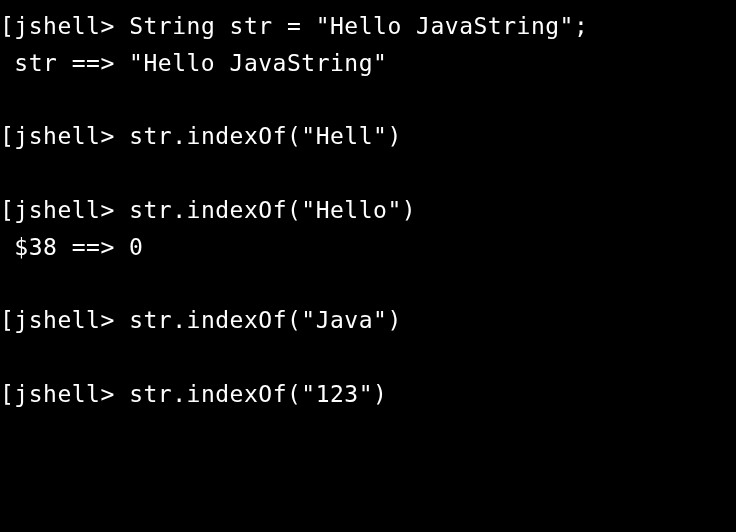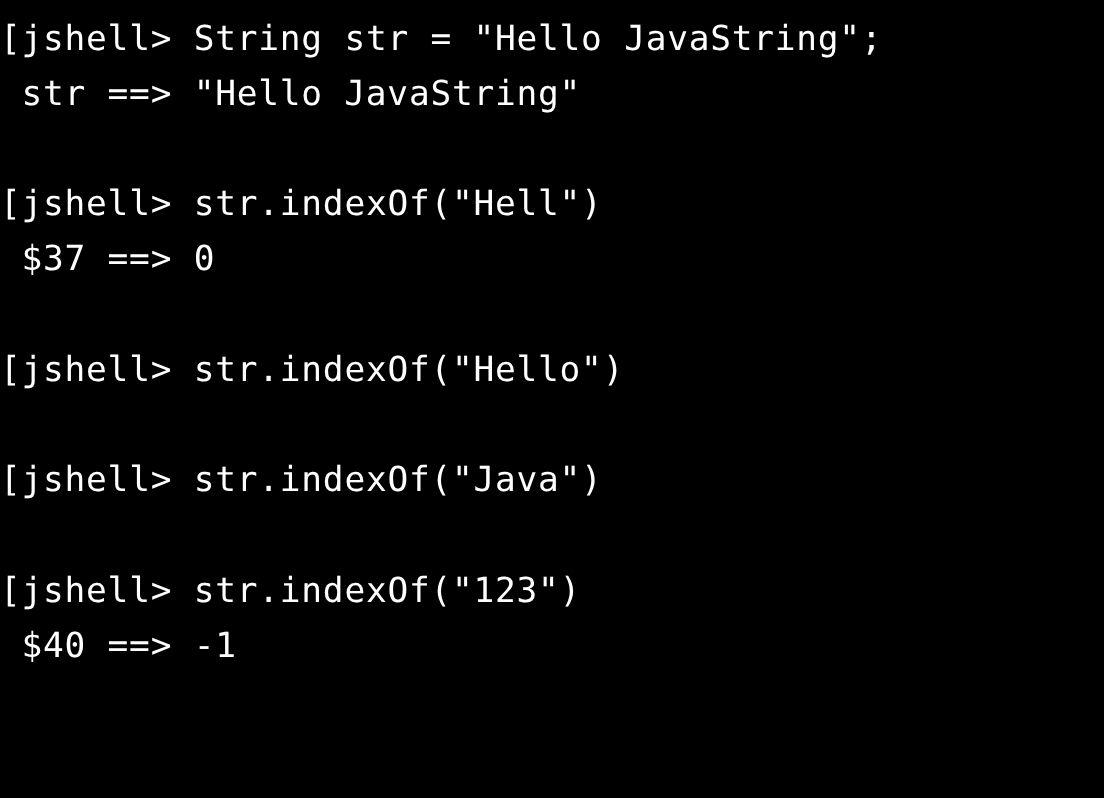--- a/index.html
+++ b/index.html
@@ -28,21 +28,20 @@
     }
   </style>
 </head>
 <body>
 
 <div id="terminal">
     <div class="line"><span>[</span><span>jshell&gt;</span> <span>String str = "Hello JavaString";</span></div>
     <div class="line"> str ==&gt; "Hello JavaString"</div>
     <div class="blank-line"></div>
     <div class="line"><span>[</span><span>jshell&gt;</span> <span>str.indexOf("Hell")</span></div>
-    <div class="line"> $37 ==&gt; 0</div>
     <div class="blank-line"></div>
     <div class="line"><span>[</span><span>jshell&gt;</span> <span>str.indexOf("Hello")</span></div>
+    <div class="line"> $38 ==&gt; 0</div>
     <div class="blank-line"></div>
     <div class="line"><span>[</span><span>jshell&gt;</span> <span>str.indexOf("Java")</span></div>
     <div class="blank-line"></div>
     <div class="line"><span>[</span><span>jshell&gt;</span> <span>str.indexOf("123")</span></div>
-    <div class="line"> $40 ==&gt; -1</div>
   </div>
 
 </body></html>

